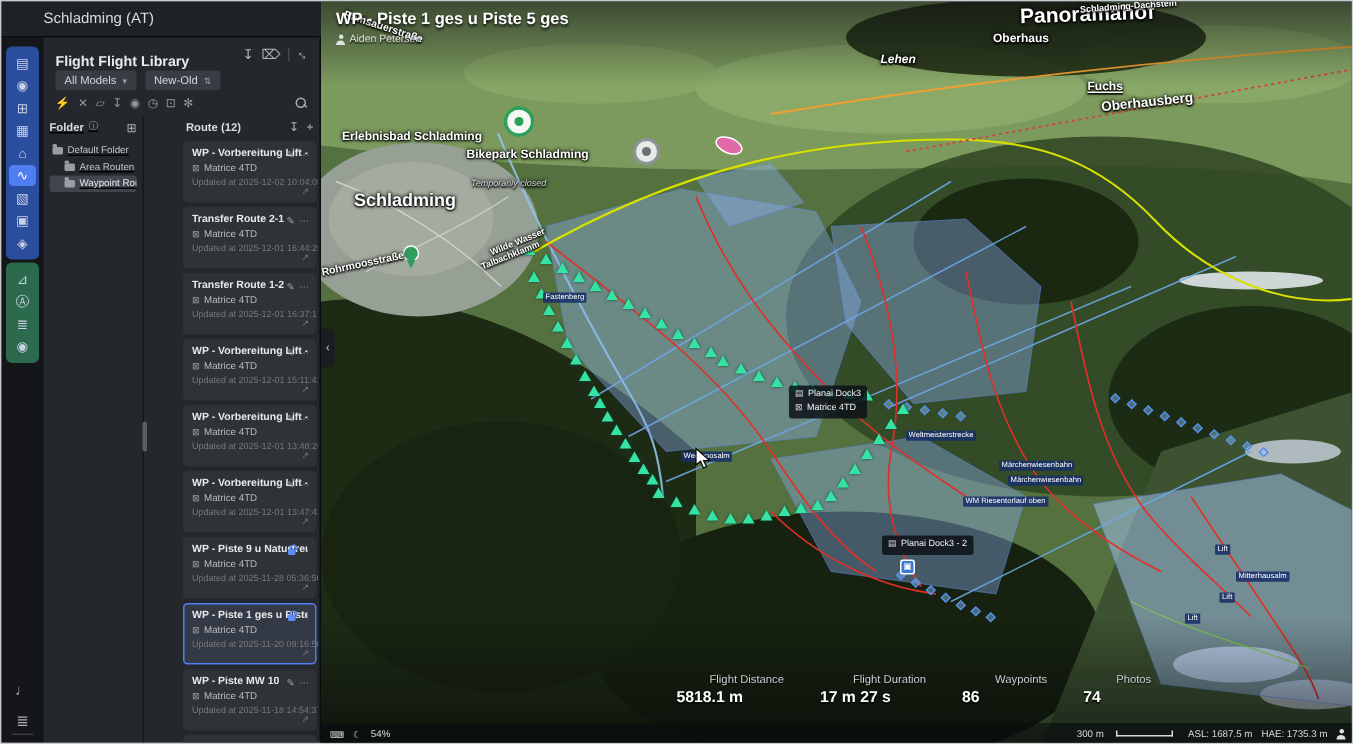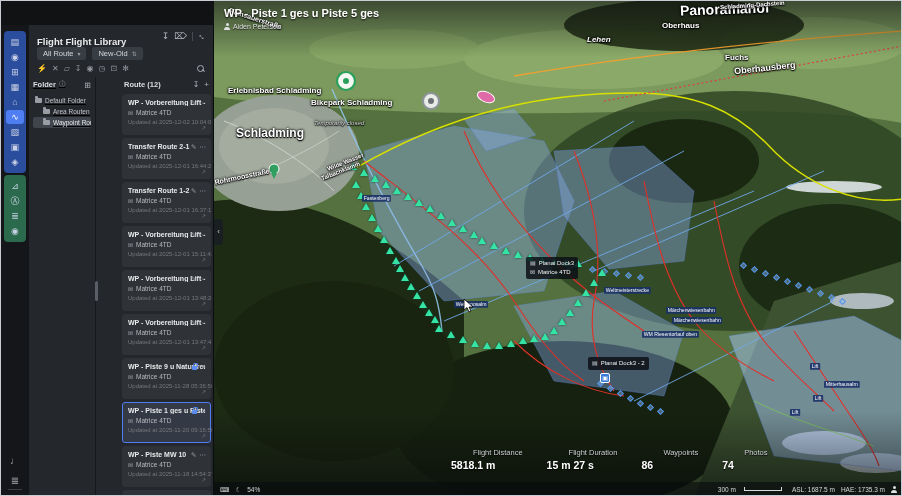--- a/index.html
+++ b/index.html
@@ -107,20 +107,23 @@
   .scalebar{width:38px;height:4px;border-left:1px solid #d7d9dc;border-right:1px solid #d7d9dc;
             border-bottom:1px solid #d7d9dc;margin:0 4px 2px 2px;}
   .collapse-tab{position:absolute;left:0;top:218px;width:9px;height:26px;background:rgba(25,28,34,.88);
                 border-radius:0 4px 4px 0;color:#c7c9cd;font-size:8px;line-height:26px;text-align:center;z-index:12;}
 </style>
 </head>
 <body>
 
 <div class="root">
 
+  <div class="topbar">
+    <div class="title">Schladming (AT)</div>
+  </div>
 
   <div class="rail">
     <div class="rail-group blue" id="rail-blue">
         <span class="rail-icon">▤</span>
         <span class="rail-icon">◉</span>
         <span class="rail-icon">⊞</span>
         <span class="rail-icon">▦</span>
         <span class="rail-icon">⌂</span>
         <span class="rail-icon active">∿</span>
         <span class="rail-icon">▧</span>
@@ -144,21 +147,21 @@
       <span class="panel-title">Flight Flight Library</span>
       <span class="panel-tools" id="panel-tools">
           <span>↧</span>
           <span>⌦</span>
           <span class="sep"></span>
           <span class="icon-rot45">↔</span>
         </span>
     </div>
     <div class="filter-row">
       <span class="chip-btn">
-        <span>All Route</span>
+        <span>All Models</span>
         <span class="car">▾</span>
       </span>
       <span class="chip-btn">
         <span>New-Old</span>
         <span class="car">⇅</span>
       </span>
     </div>
     <div class="mini-row" id="mini-row">
       <span class="mini-ic">⚡</span>
         <span class="mini-ic">✕</span>
@@ -406,21 +409,21 @@
       <span>Aiden Petersen</span>
     </div>
 
     <div class="collapse-tab">‹</div>
 
     <div id="map-overlays">
         <div class="maplabel" style="left: 466px; top: 0px; font-size: 14px; transform: rotate(-2deg);">Panoramahof</div>
         <div class="maplabel" style="left: 506px; top: 1px; font-size: 6px; transform: rotate(-4deg);">Schladming-Dachstein</div>
         <div class="maplabel" style="left: 448px; top: 20px; font-size: 8px;">Oberhaus</div>
         <div class="maplabel" style="left: 373px; top: 34px; font-size: 8px; font-style: italic;">Lehen</div>
-        <div class="maplabel" style="left: 511px; top: 52px; font-size: 8px;">Fuchs</div>
+        <div class="maplabel" style="left: 511px; top: 52px; font-size: 8px; text-decoration: underline;">Fuchs</div>
         <div class="maplabel" style="left: 520px; top: 62px; font-size: 9px; transform: rotate(-6deg);">Oberhausberg</div>
         <div class="maplabel" style="left: 14px; top: 14px; font-size: 7px; transform: rotate(18deg);">Ramsauerstraße</div>
         <div class="maplabel" style="left: 14px; top: 85px; font-size: 8px;">Erlebnisbad Schladming</div>
         <div class="maplabel" style="left: 97px; top: 97px; font-size: 8px;">Bikepark Schladming</div>
         <div class="maplabel muted" style="left: 100px; top: 119px; font-size: 6px;">Temporarily closed</div>
         <div class="maplabel" style="left: 22px; top: 125px; font-size: 12px;">Schladming</div>
         <div class="maplabel" style="left: 0px; top: 172px; font-size: 7px; transform: rotate(-12deg);">Rohrmoosstraße</div>
         <div class="maplabel" style="left: 112px; top: 158px; font-size: 6px; transform: rotate(-22deg);">Wilde Wasser</div>
         <div class="maplabel" style="left: 106px; top: 167px; font-size: 6px; transform: rotate(-22deg);">Talbachklamm</div>
         <div class="chip" style="left: 148px; top: 194px;">Fastenberg</div>
@@ -520,21 +523,21 @@
       <path d="M1,1 L1,12 L4,9.5 L6,14 L8,13 L6,9 L10,9 Z" fill="#fff" stroke="#000" stroke-width="0.8"></path>
     </svg>
 
     <div class="stats" id="stats">
         <div class="stat">
           <div class="lab">Flight Distance</div>
           <div class="val">5818.1 m</div>
         </div>
         <div class="stat">
           <div class="lab">Flight Duration</div>
-          <div class="val">15 m 27 s</div>
+          <div class="val">17 m 27 s</div>
         </div>
         <div class="stat">
           <div class="lab">Waypoints</div>
           <div class="val">86</div>
         </div>
         <div class="stat">
           <div class="lab">Photos</div>
           <div class="val">74</div>
         </div>
       </div>

